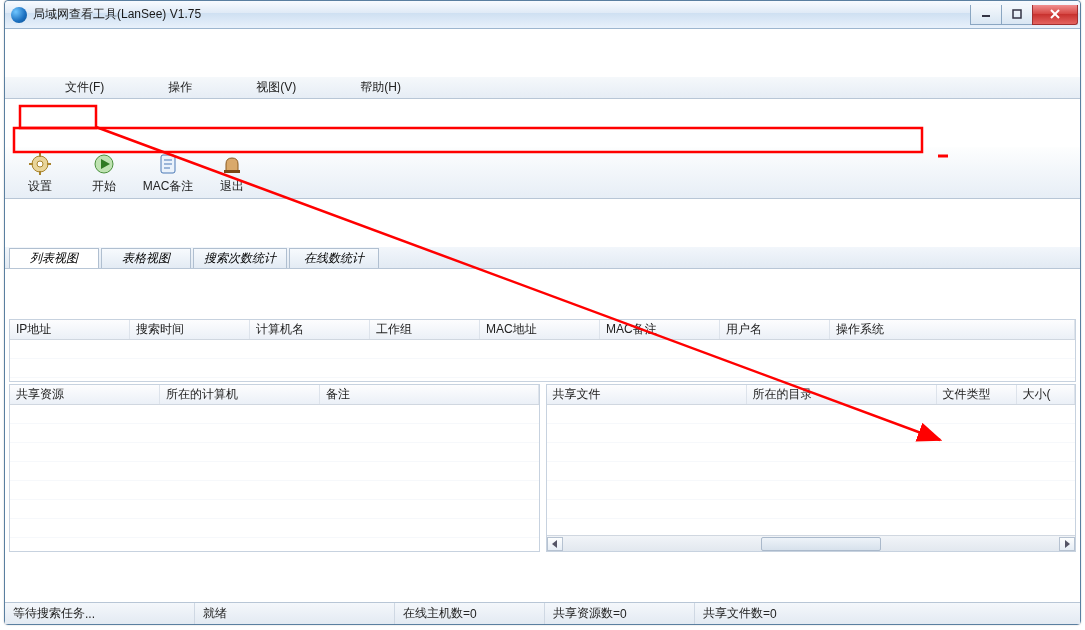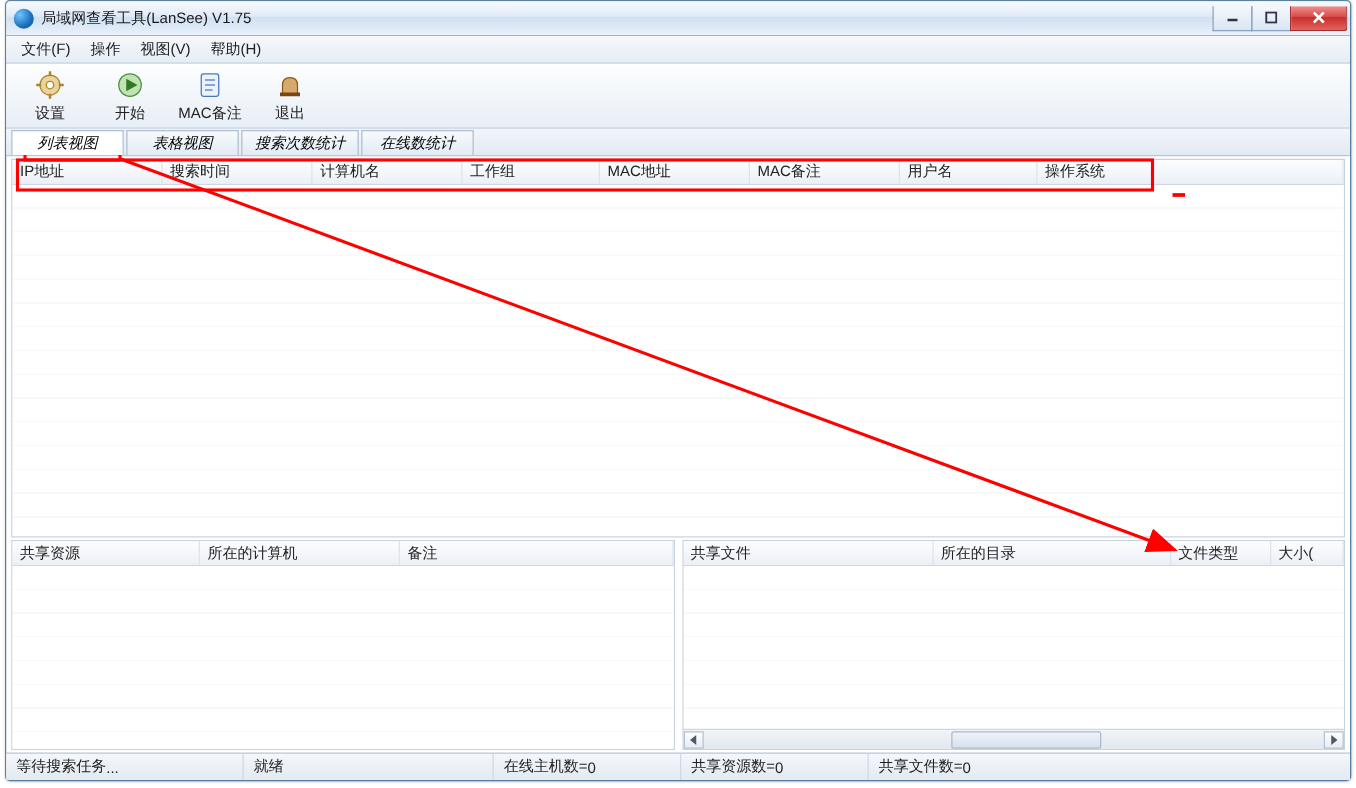--- a/index.html
+++ b/index.html
@@ -17,20 +17,21 @@
   
   .window {
     position: absolute;
     left: 4px; top: 0; right: 4px; bottom: 5px;
     border: 1px solid #5a7fa0;
     border-radius: 4px;
     background: #fff;
     display: flex;
     flex-direction: column;
     box-shadow: 0 0 2px rgba(0,0,0,0.2);
+    gap: 48px;
   }
   .titlebar {
     height: 28px;
     background: linear-gradient(#f8fbff,#dfeaf6 45%,#cfe0f2 46%,#e8f1fb);
     border-bottom: 1px solid #9db6cf;
     display: flex;
     align-items: center;
     padding: 0 0 0 6px;
     border-radius: 4px 4px 0 0;
   }
@@ -74,20 +75,21 @@
     background: linear-gradient(#f5f8fb,#e6edf5);
     border-bottom: 1px solid #b8c6d6;
     display: flex;
     align-items: center;
     padding: 0 4px;
   }
   .menu-item {
     padding: 2px 8px;
     color: #222;
     cursor: default;
+    margin-left: 48px;
   }
   .toolbar {
     height: 52px;
     background: linear-gradient(#fdfefe,#e7eef6);
     border-bottom: 1px solid #b8c6d6;
     display: flex;
     align-items: stretch;
     padding: 2px 4px 0 4px;
   }
   .tool-btn {

